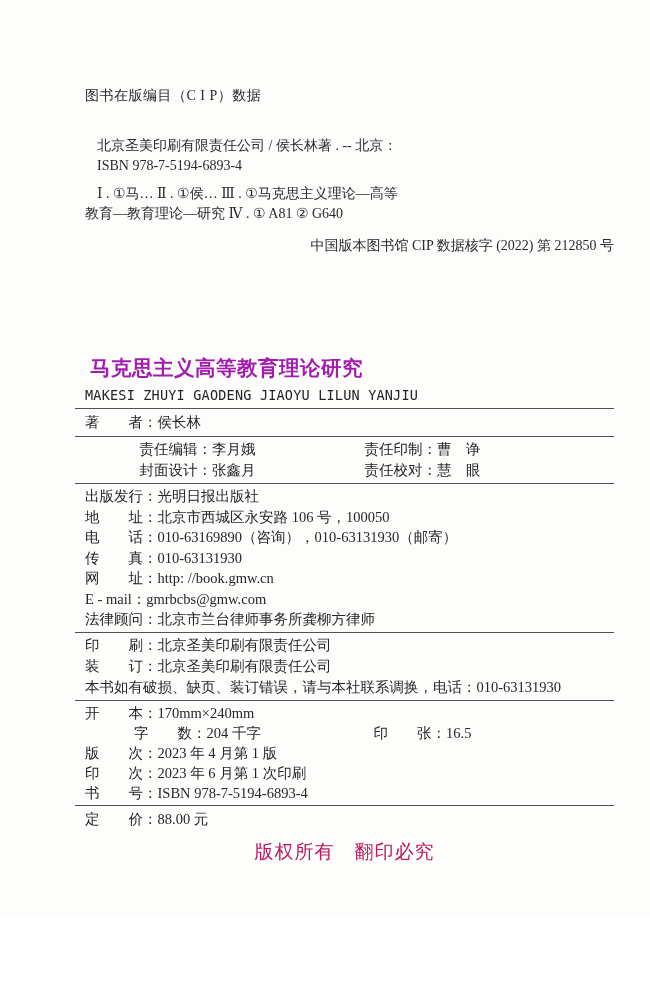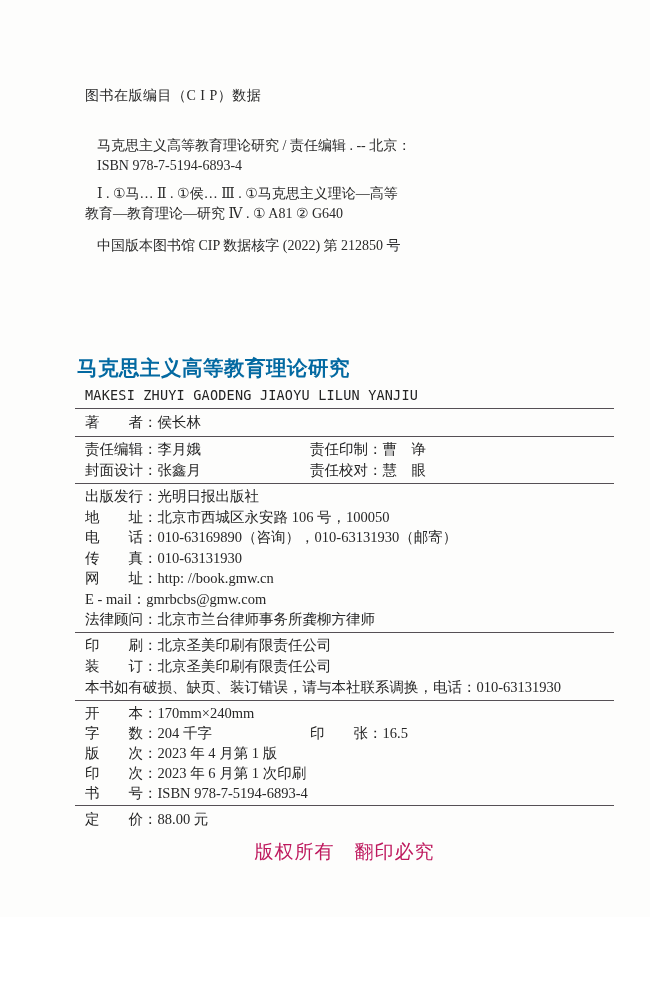--- a/index.html
+++ b/index.html
@@ -14,71 +14,71 @@
     background: #fdfdfc;
     color: #2a2a2a;
     font-family: "Liberation Serif", "DejaVu Serif", serif;
     padding: 86px 36px 0 75px;
   }
   
   .cip-block { margin-left: 10px; font-size: 14px; }
   .cip-heading { line-height: 20px; letter-spacing: 0.5px; }
   .cip-record { margin-top: 30px; }
   .cip-class  { margin-top: 8px; }
-  .cip-registry { margin-top: 12px; }
+  .cip-registry { margin-top: 12px; text-align: right; }
   .line { line-height: 20px; }
   .ind { padding-left: 12px; }
   
   .title-zh {
-    margin: 100px 0 0 2px;
+    margin: 100px 0 0 15px;
     font-family: "Liberation Sans", "DejaVu Sans", sans-serif;
     font-weight: bold;
     font-size: 20.5px;
     line-height: 24px;
     letter-spacing: 0.5px;
-    color: #0369a1;
+    color: #a21caf;
   }
   .title-py {
     margin: 6px 0 0 10px;
     font-family: "DejaVu Sans Mono", monospace;
     font-size: 13.5px;
     line-height: 18px;
     letter-spacing: 0.2px;
     color: #232323;
   }
   
   .colophon { margin-top: 4px; font-size: 14.5px; color: #262626; }
   .c-sec { border-top: 1.5px solid #555055; padding: 2px 0; }
   .row { padding-left: 10px; line-height: 20.5px; white-space: nowrap; }
   .sec-author .row { line-height: 23px; }
   .sec-staff .row { line-height: 21px; }
   .sec-print .row { line-height: 21px; }
   .sec-specs .row { line-height: 20px; }
   .sec-price .row { line-height: 23px; }
-  .cell { display: inline-block; width: 225px; }
+  .cell { display: inline-block; width: 225px; text-align: center; }
   .lbl { color: #242424; }
   
   .footer {
     margin-top: 6px;
     text-align: center;
     font-size: 19px;
     letter-spacing: 1px;
     color: #be185d;
   }
 </style>
 </head>
 <body>
 
 <div class="page">
 
   <section class="cip-block">
     <div class="cip-heading">图书在版编目（C I P）数据</div>
 
     <div class="cip-record">
-      <div class="line ind">马克思主义高等教育理论研究 / 责任编辑 . -- 北京：</div>
+      <div class="line ind">北京圣美印刷有限责任公司 / 侯长林著 . -- 北京：</div>
       <div class="line ind">ISBN 978-7-5194-6893-4</div>
     </div>
 
     <div class="cip-class">
       <div class="line ind">Ⅰ . ①马… Ⅱ . ①侯… Ⅲ . ①马克思主义理论—高等</div>
       <div class="line">教育—教育理论—研究 Ⅳ . ① A81 ② G640</div>
     </div>
 
     <div class="cip-registry">
       <div class="line ind">中国版本图书馆 CIP 数据核字 (2022) 第 212850 号</div>

